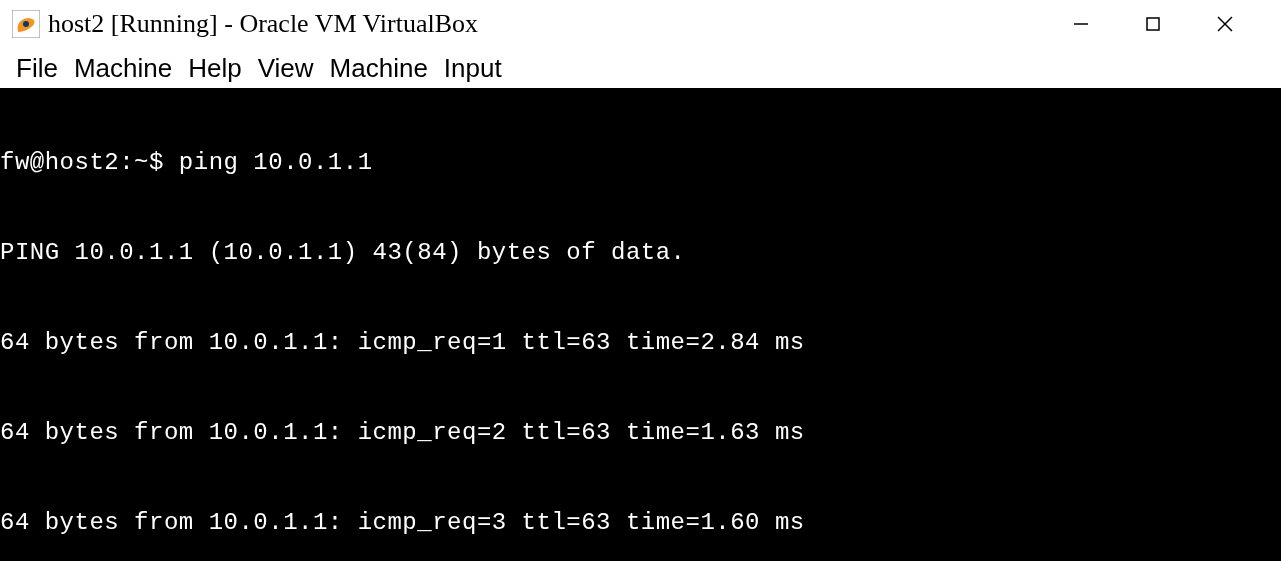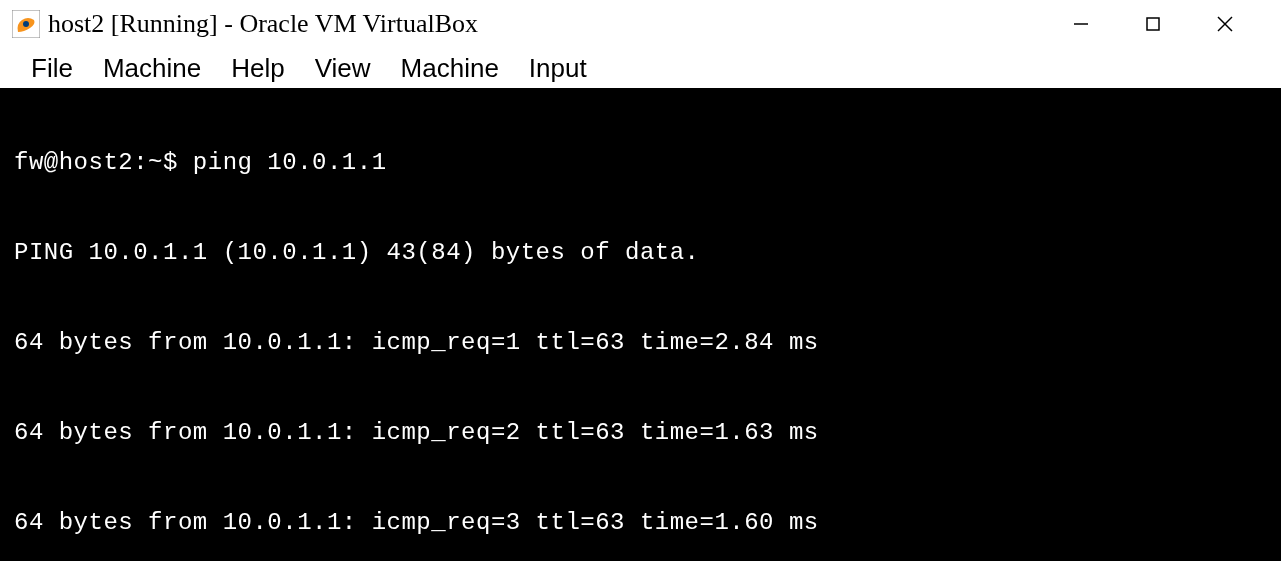--- a/index.html
+++ b/index.html
@@ -44,41 +44,41 @@
       display: flex;
       align-items: center;
       justify-content: center;
       font-size: 18px;
       color: #000;
     }
     .menubar {
       display: flex;
       align-items: center;
       height: 40px;
-      padding-left: 23px;
+      padding-left: 8px;
       background: #fff;
-      gap: 14px;
+      gap: 0;
     }
     .menu-item {
       font-size: 26px;
       color: #000;
       padding: 2px 8px;
     }
     .terminal {
       background: #000;
       color: #fff;
       font-family: "Consolas", "Courier New", monospace;
       font-size: 24px;
       line-height: 30px;
       padding: 0;
       height: calc(561px - 48px - 40px);
       white-space: pre;
       letter-spacing: 0.5px;
     }
-    .terminal-line { display: block; margin-left: 14px; }
+    .terminal-line { display: block; }
   </style>
 </head>
 <body>
 
 <div class="titlebar">
   <span class="app-icon">
     <svg width="28" height="28" viewBox="0 0 28 28">
       <rect x="0" y="0" width="28" height="28" fill="#fff" stroke="#888" stroke-width="1"></rect>
       <path d="M 6 22 Q 4 14 10 10 Q 16 6 22 10 Q 24 14 18 18 Q 12 22 6 22 Z" fill="#f7941e"></path>
       <circle cx="14" cy="14" r="3" fill="#003d7a"></circle>

